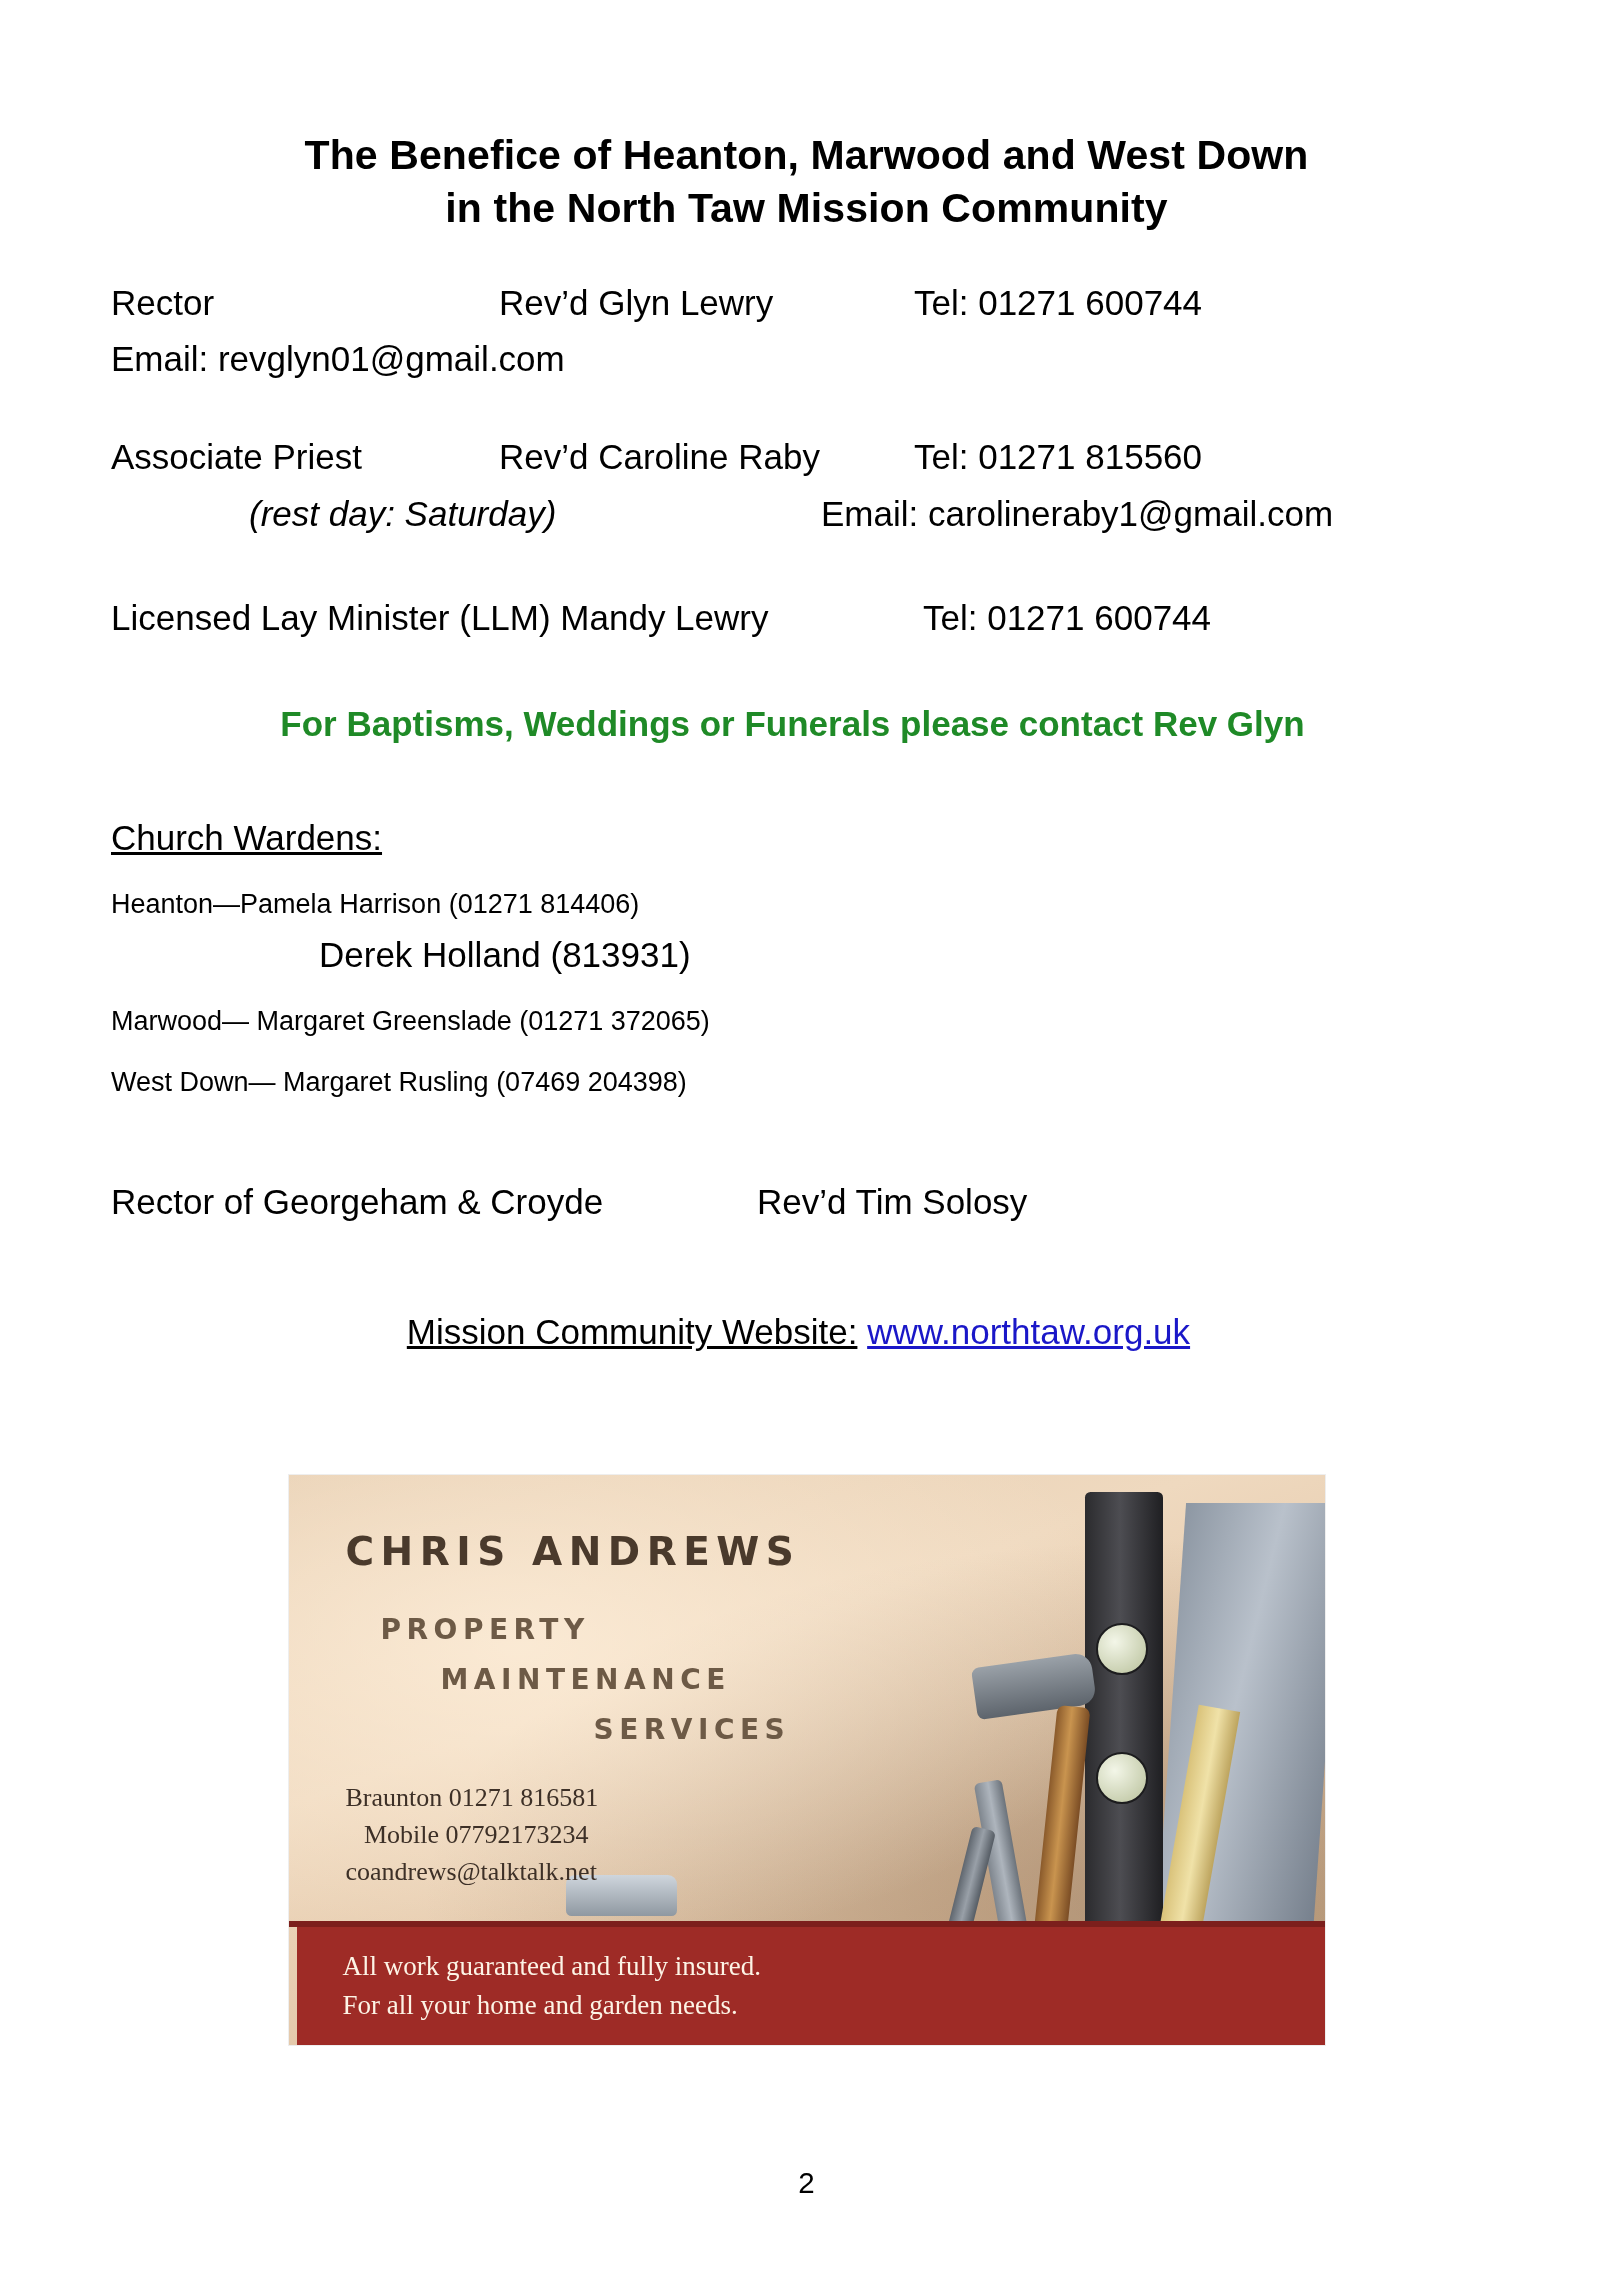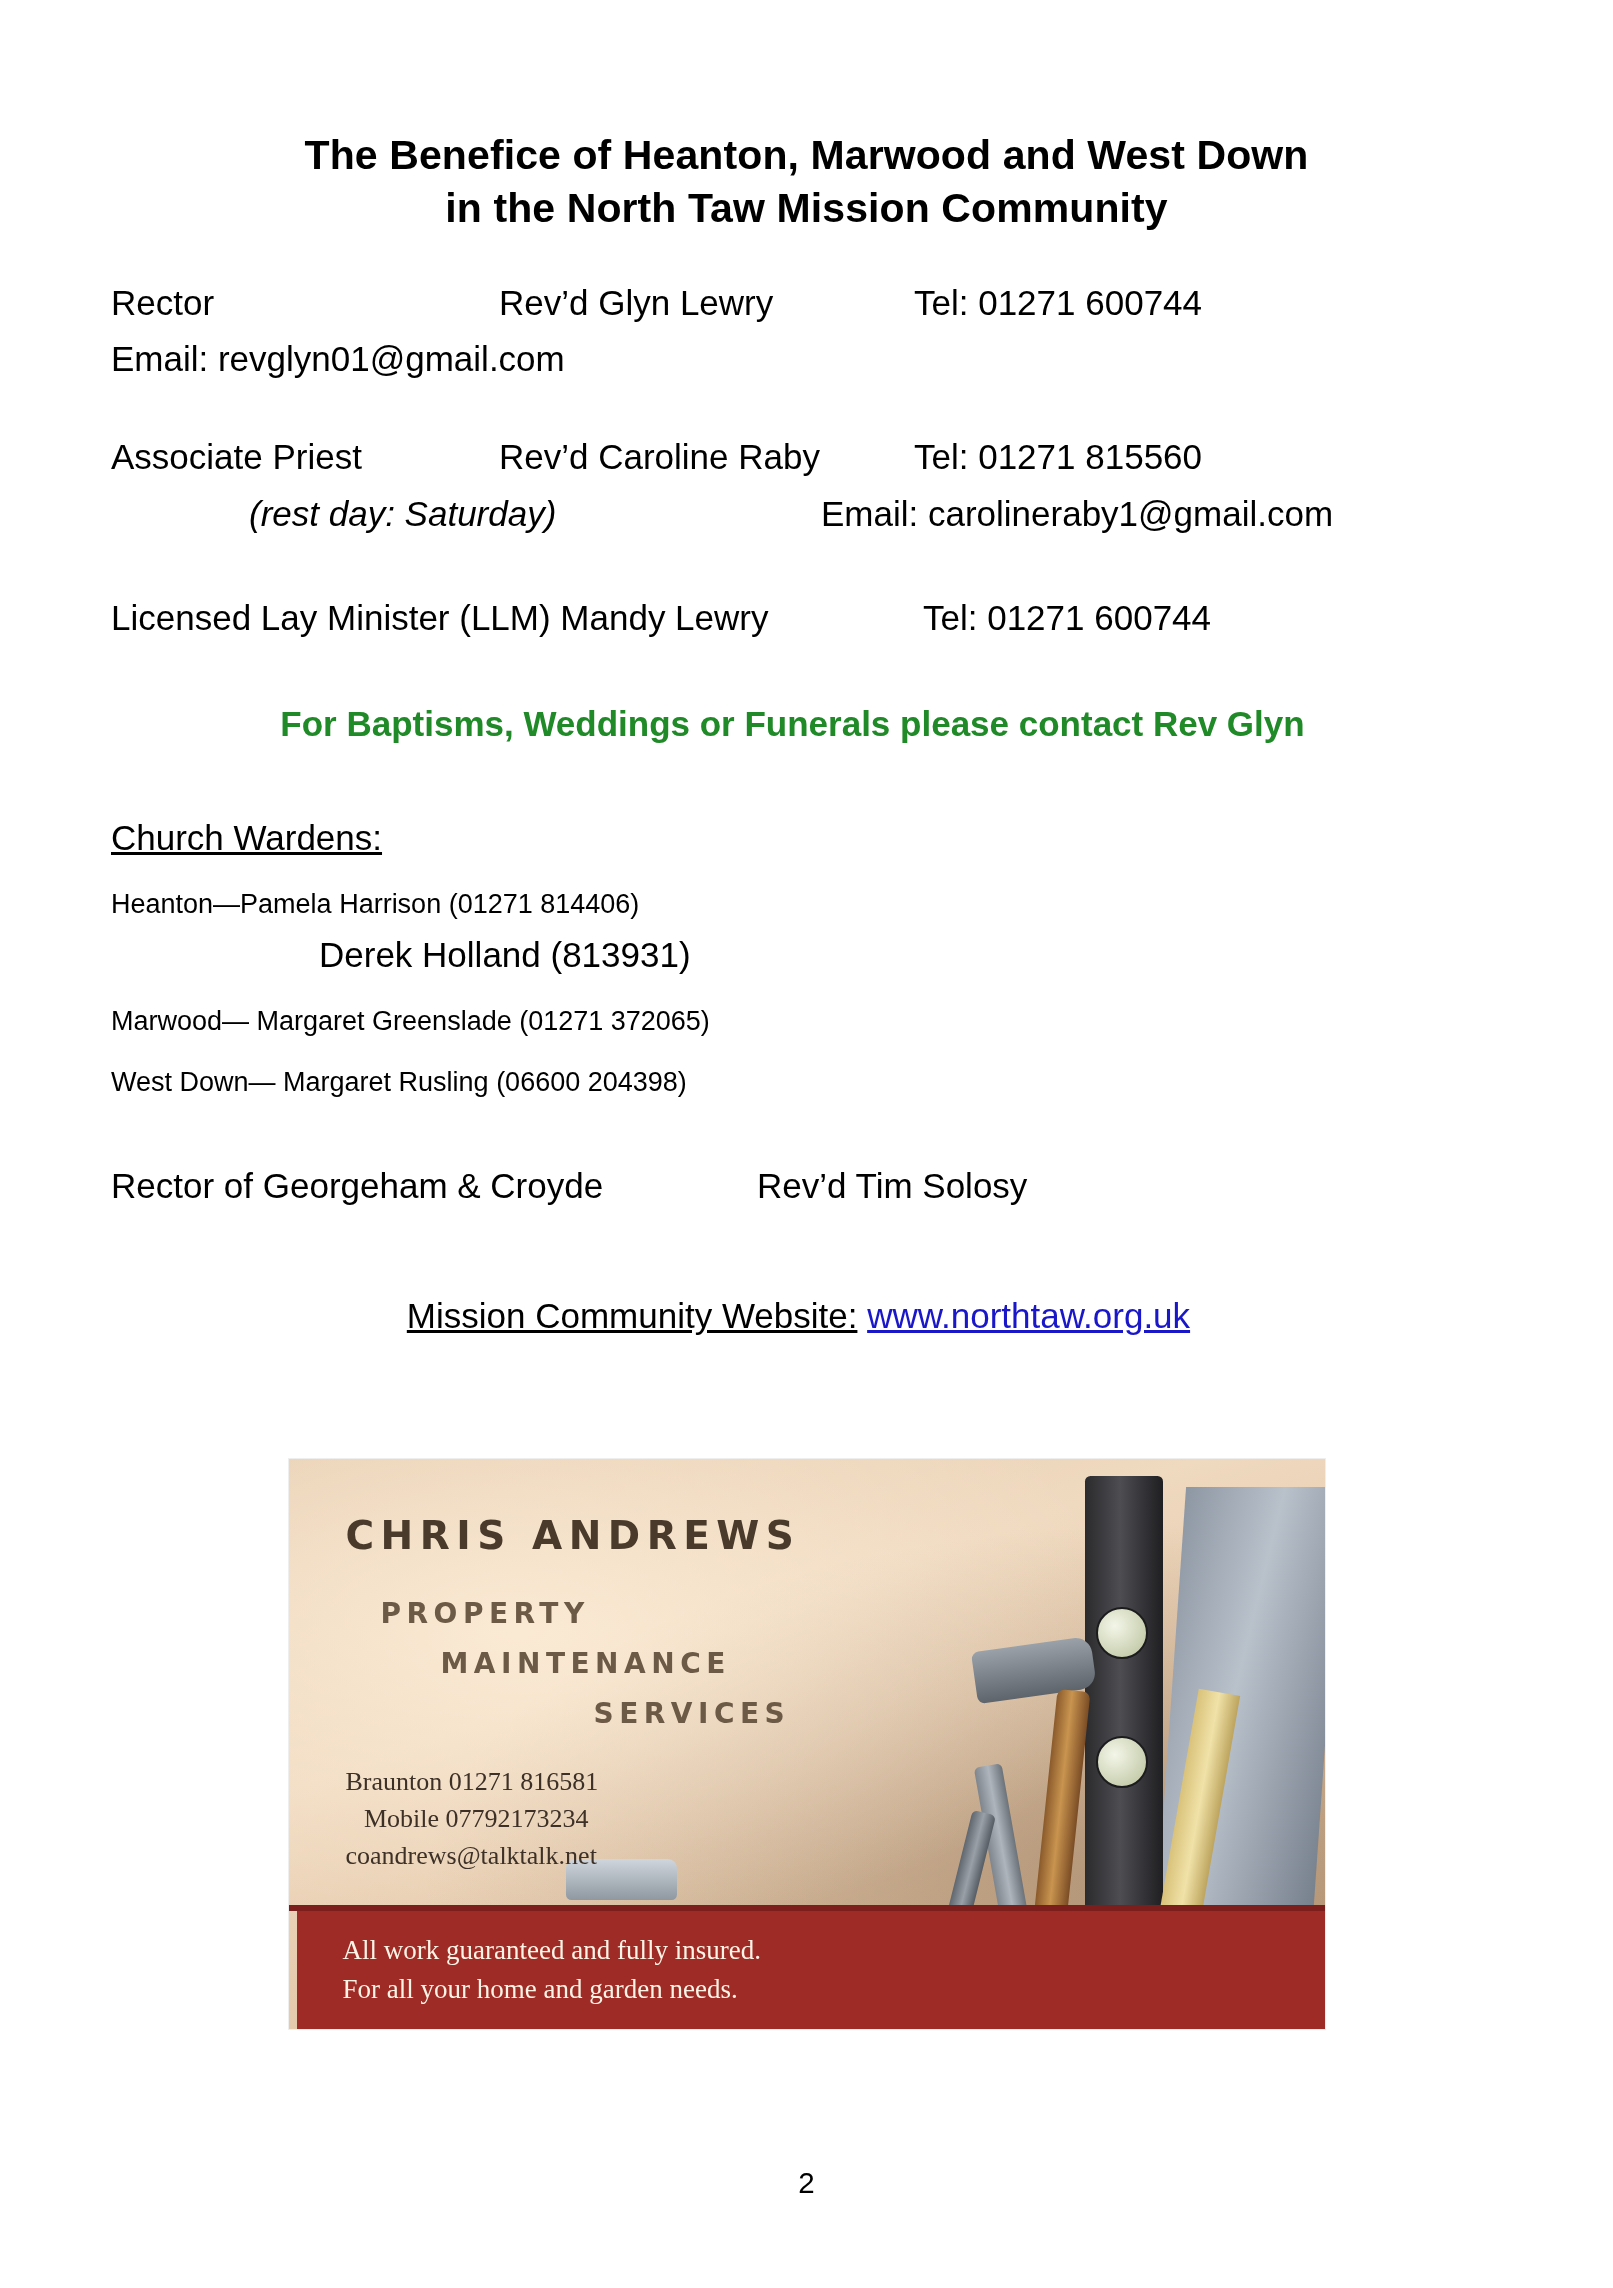--- a/index.html
+++ b/index.html
@@ -114,21 +114,21 @@
     line-height: 1.62;
     padding-left: 208px;
     white-space: pre;
   }
 
   
   .georgeham {
     display: flex;
     font-size: 35px;
     line-height: 1.62;
-    margin-top: 54px;
+    margin-top: 70px;
     white-space: pre;
   }
   .georgeham-role { width: 646px; flex: 0 0 auto; }
 
   
   .website-line {
     font-size: 35px;
     margin-top: 41px;
     text-align: center;
     padding-right: 55px;
@@ -341,21 +341,21 @@
     </div>
   </div>
 
   <div class="green-note">For Baptisms, Weddings or Funerals please contact Rev Glyn</div>
 
   <div class="wardens">
     <div class="wardens-head">Church Wardens:</div>
     <div class="warden-line">Heanton—Pamela Harrison (01271 814406)</div>
     <div class="warden-sub">Derek Holland (813931)</div>
     <div class="warden-line">Marwood— Margaret Greenslade (01271 372065)</div>
-    <div class="warden-line">West Down— Margaret Rusling (06600 204398)</div>
+    <div class="warden-line">West Down— Margaret Rusling (07469 204398)</div>
   </div>
 
   <div class="georgeham">
     <span class="georgeham-role">Rector of Georgeham &amp; Croyde</span>
     <span>Rev’d Tim Solosy</span>
   </div>
 
   <div class="website-line">
     <span class="website-label">Mission Community Website:</span><span> </span><a class="website-url" href="#">www.northtaw.org.uk</a>
   </div>

